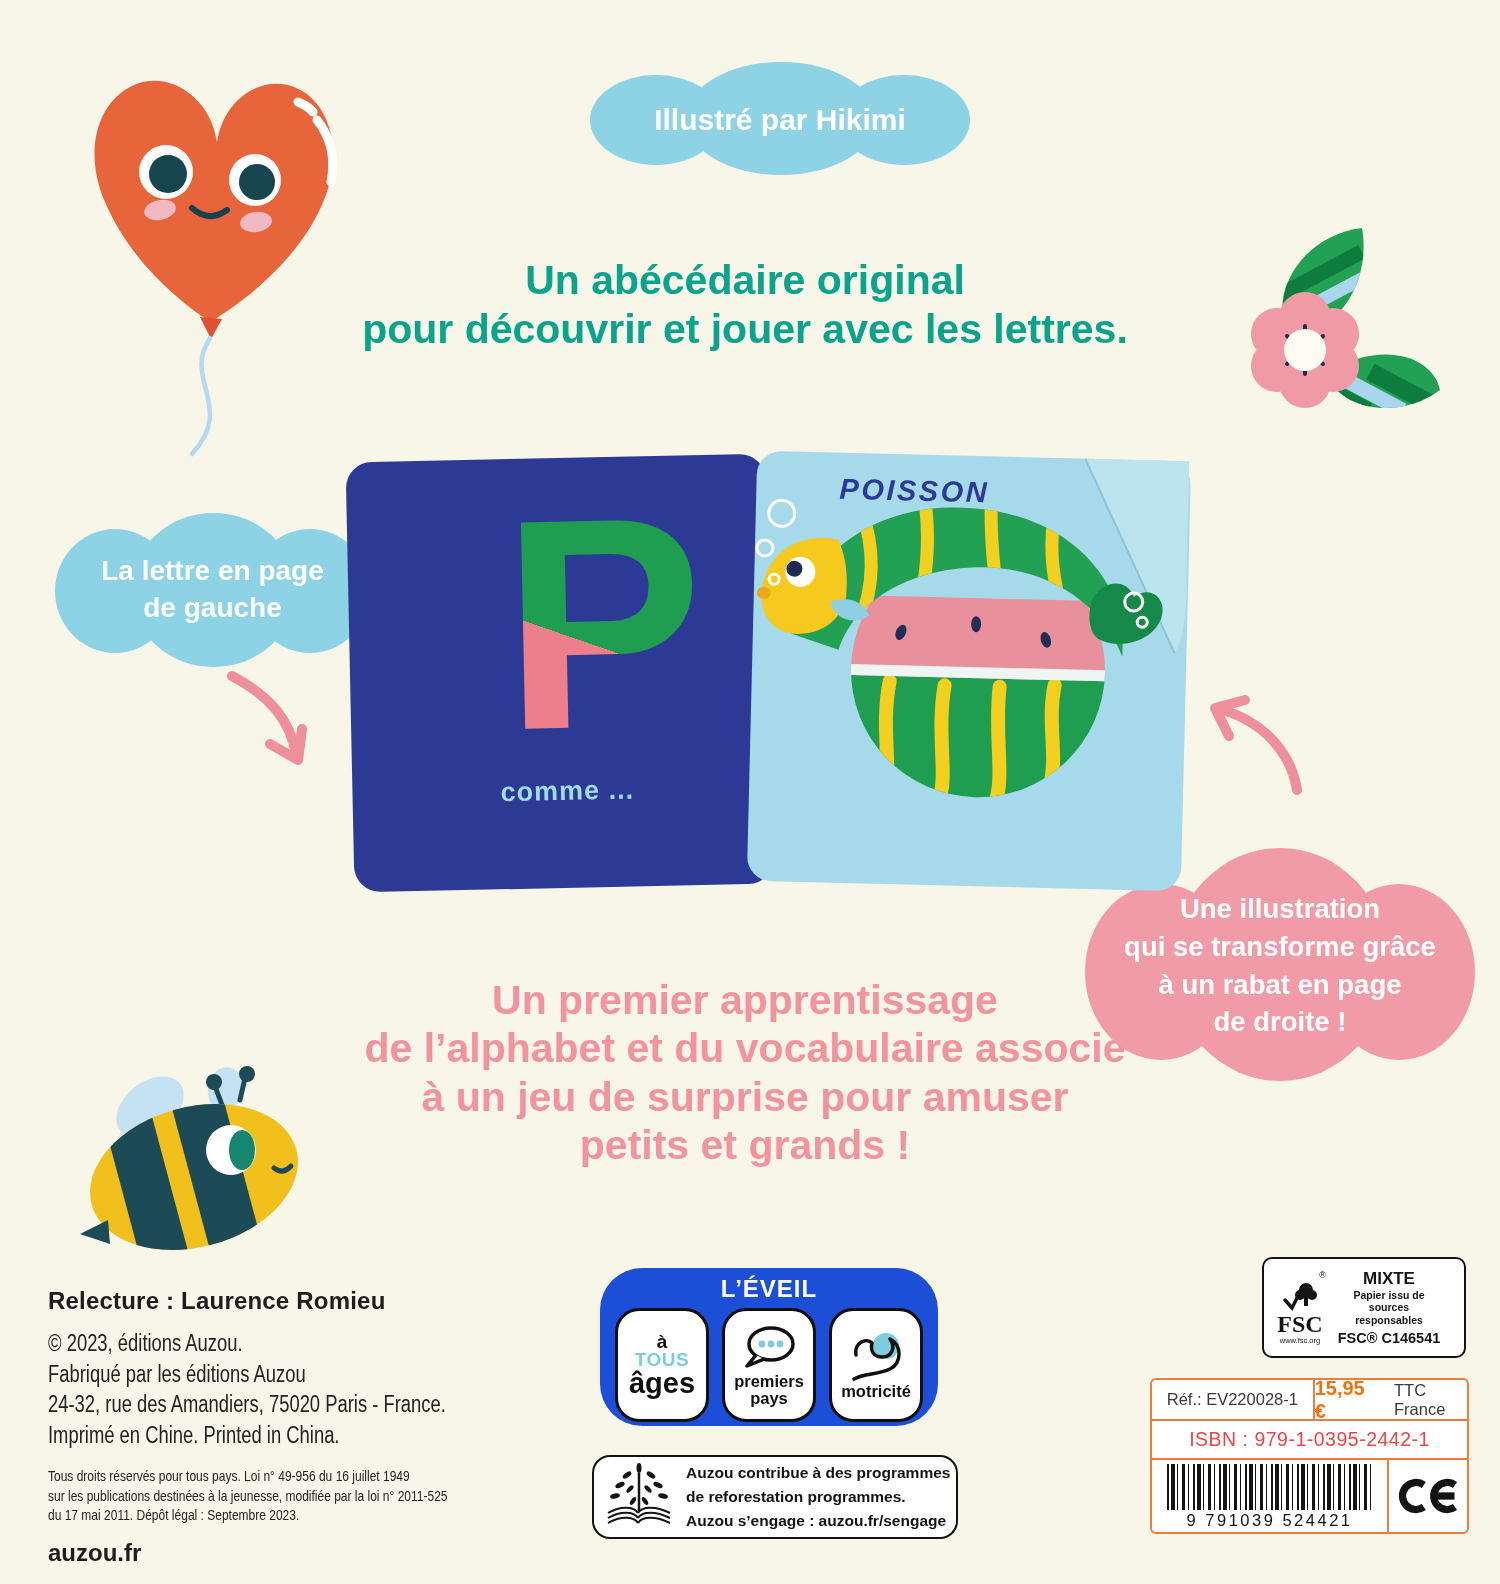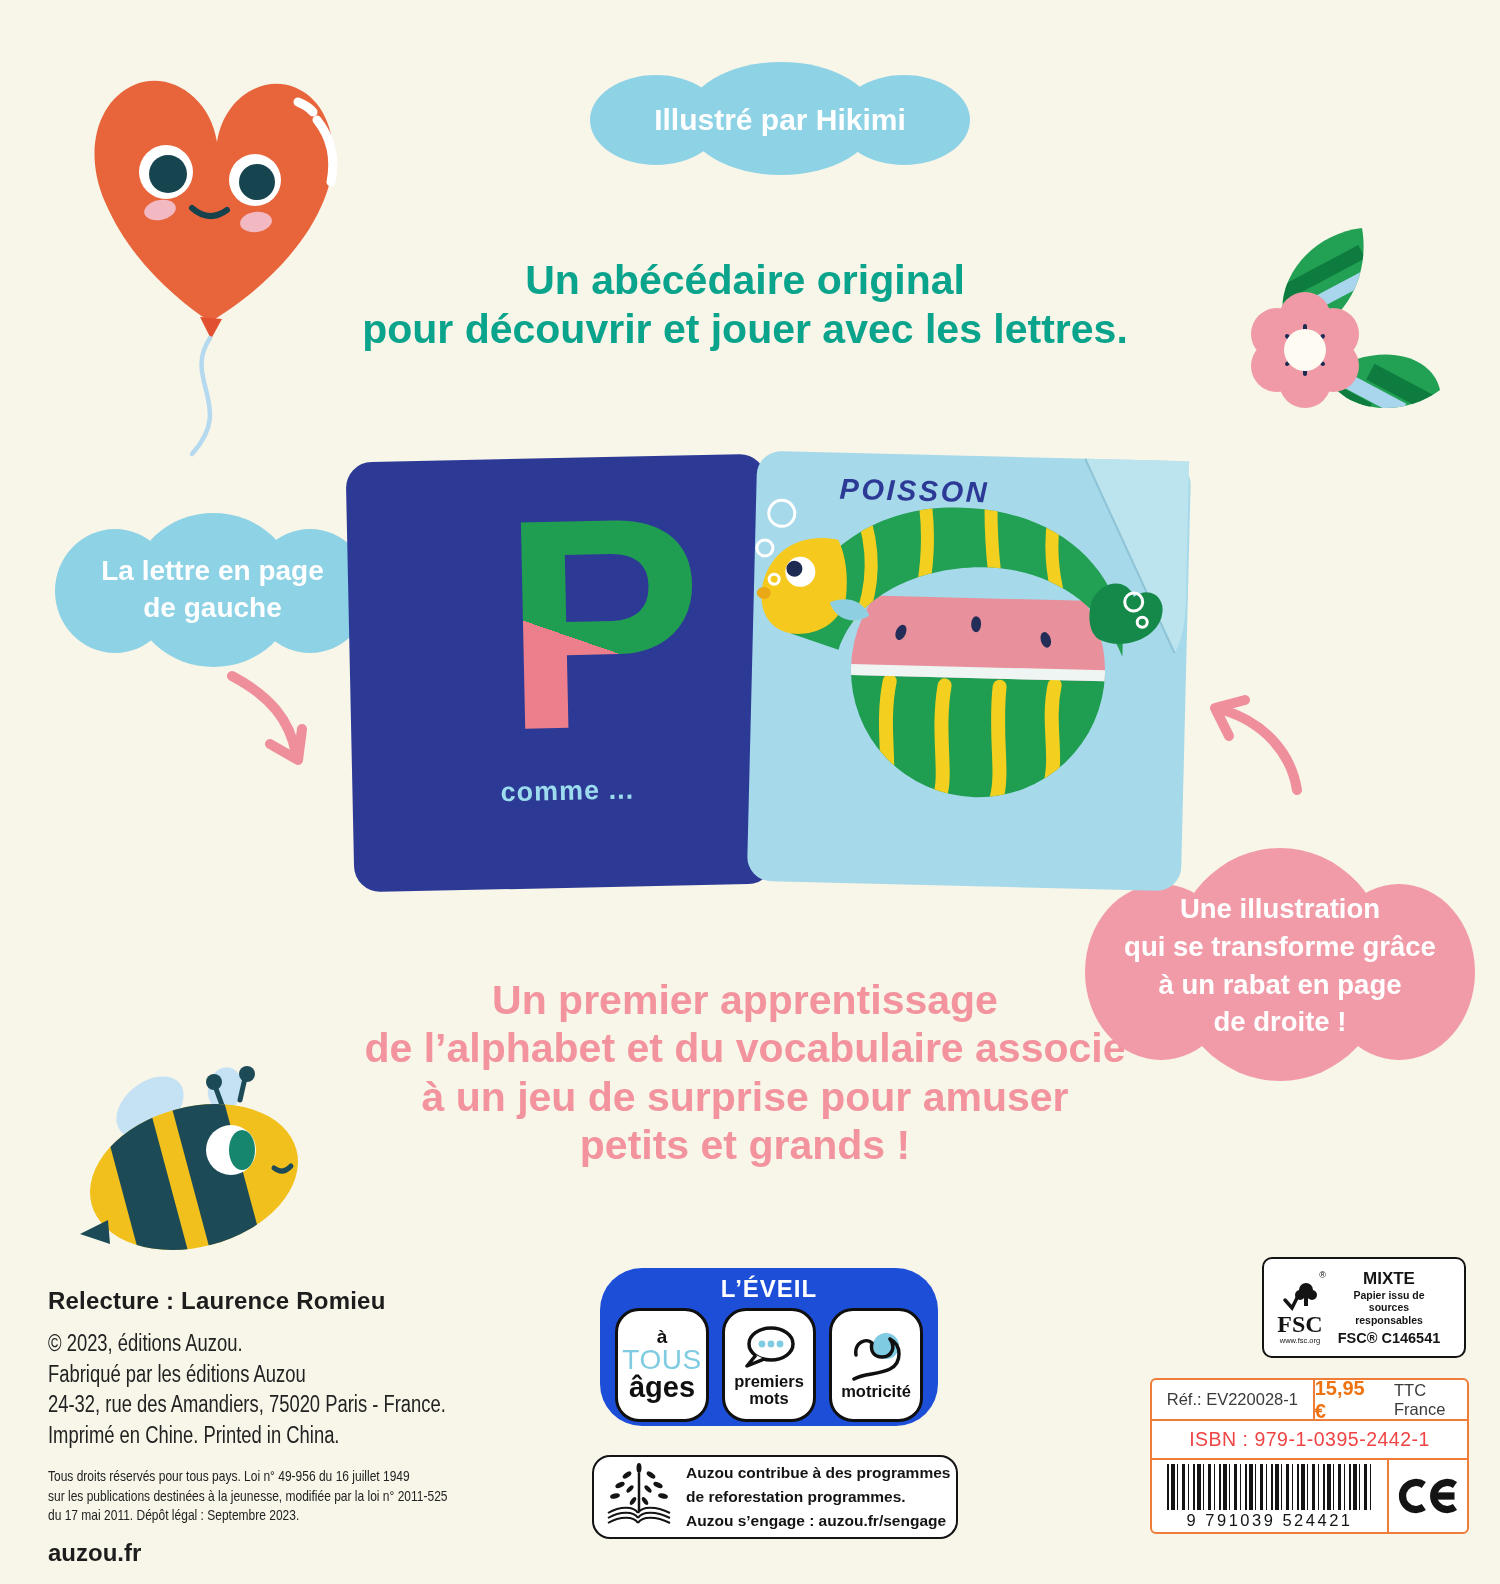--- a/index.html
+++ b/index.html
@@ -37,21 +37,21 @@
 
   
   .eveil{position:absolute;left:600px;top:1268px;width:338px;height:158px;background:#1d4ed8;
          border-radius:42px;z-index:1;}
   .eveil-title{color:#fff;font-weight:bold;font-size:24px;text-align:center;margin-top:7px;
                letter-spacing:1px;}
   .eveil-cards{display:flex;justify-content:center;gap:13px;margin-top:5px;}
   .ecard{width:88px;height:108px;background:#fff;border:3.5px solid #101010;border-radius:24px;
          display:flex;flex-direction:column;align-items:center;justify-content:center;}
   .age-top{font-size:19px;font-weight:bold;color:#101010;line-height:.9;}
-  .age-main{font-size:28px;font-weight:normal;color:#7ecbe2;line-height:1.05;letter-spacing:.5px;}
+  .age-main{font-size:19px;font-weight:bold;color:#7ecbe2;line-height:1.05;letter-spacing:.5px;}
   .age-bottom{font-size:29px;font-weight:bold;color:#101010;line-height:.95;}
   .ecard-label{font-size:16.5px;font-weight:bold;color:#101010;line-height:1.02;text-align:center;}
 
   
   .reforest{position:absolute;left:592px;top:1455px;width:362px;height:80px;background:#fff;
             border:2.5px solid #141414;border-radius:18px;display:flex;align-items:center;z-index:1;}
   .reforest-text{font-size:15.5px;font-weight:bold;color:#141414;line-height:1.55;}
 
   
   .fsc{position:absolute;left:1262px;top:1257px;width:200px;height:97px;background:#fff;
@@ -325,21 +325,21 @@
       <div class="ecard">
         <svg width="54" height="46" viewBox="0 0 54 46">
           <ellipse cx="29" cy="20" rx="22" ry="16" fill="#fff" stroke="#101010" stroke-width="3.5"></ellipse>
           <path d="M14,31 L5,42 L22,35" fill="#fff" stroke="#101010" stroke-width="3.5" stroke-linejoin="round"></path>
           <circle cx="20" cy="20" r="3.4" fill="#7ecbe2"></circle>
             <circle cx="29" cy="20" r="3.4" fill="#7ecbe2"></circle>
           <circle cx="38" cy="20" r="3.4" fill="#7ecbe2"></circle>
         </svg>
         <div class="ecard-label" style="margin-top:3px;">
           <div>premiers</div>
-          <div>mots</div>
+          <div>pays</div>
         </div>
       </div>
       <div class="ecard">
         <svg width="56" height="50" viewBox="0 0 56 50">
           <circle cx="38" cy="15" r="13" fill="#7ecbe2"></circle>
           <path d="M8,24 C6,12 18,6 24,12 C22,20 26,26 34,26 C44,26 48,16 42,8
                    M42,8 C54,14 54,32 42,38 C30,44 16,42 6,48" stroke="#101010" stroke-width="3.5" fill="none" stroke-linecap="round"></path>
         </svg>
         <div class="ecard-label" style="margin-top:2px;">motricité</div>
       </div>

